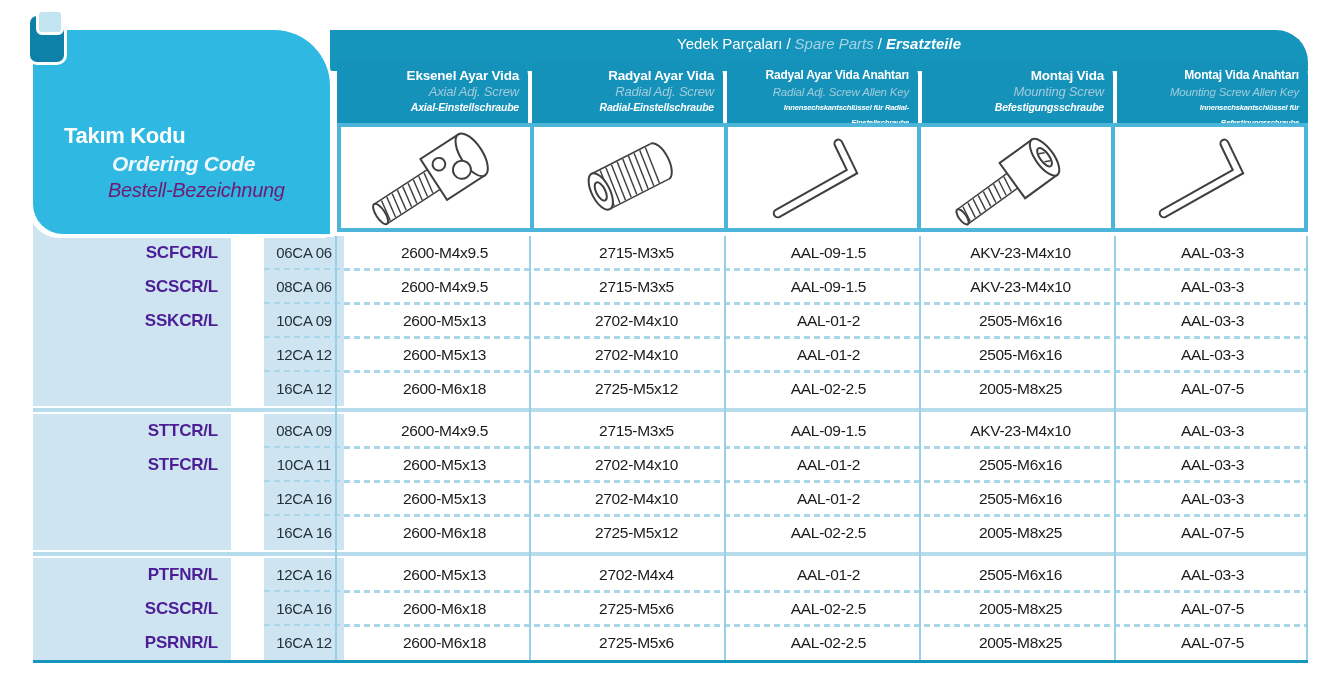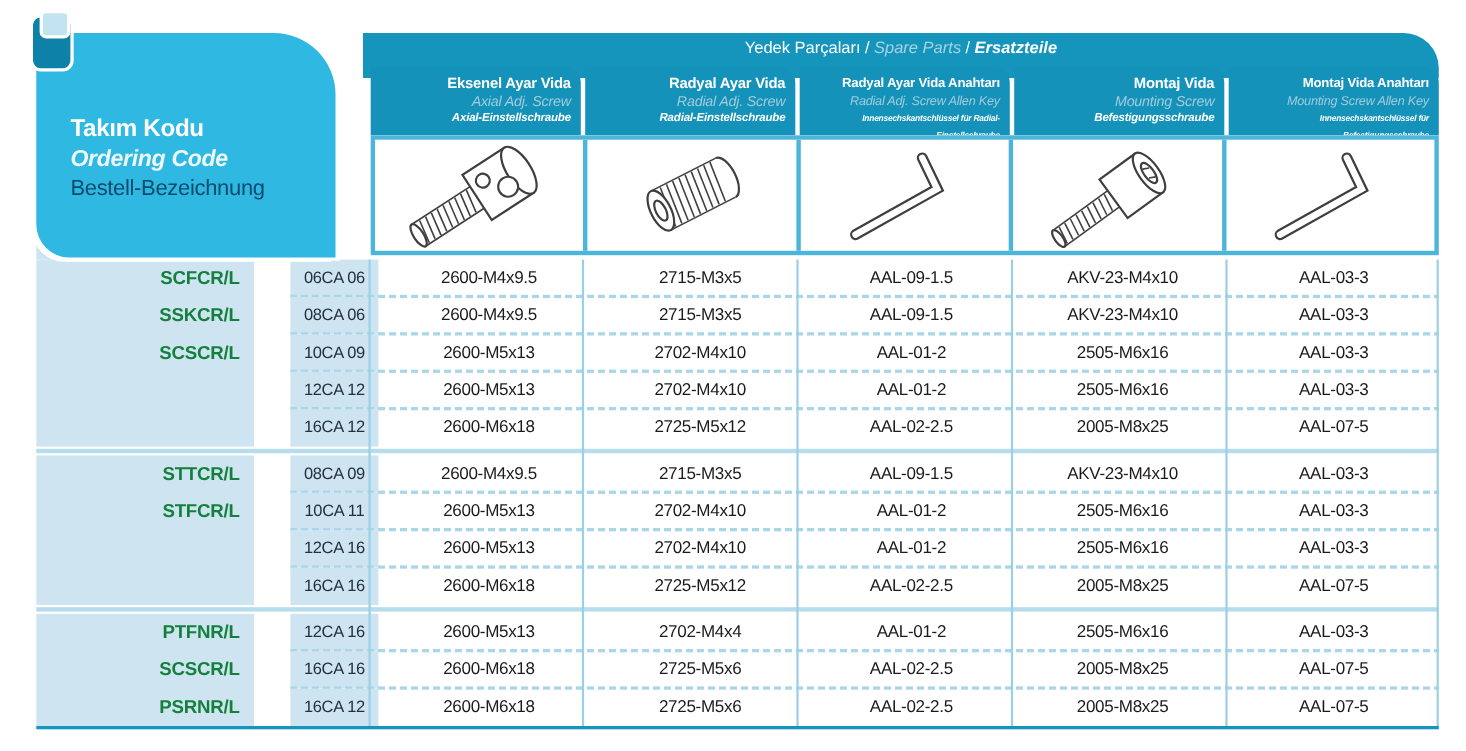--- a/index.html
+++ b/index.html
@@ -9,26 +9,26 @@
   
   .corner-tab{position:absolute;left:27px;top:13px;width:34px;height:46px;background:#0e81a8;
               border:3px solid #fff;border-radius:10px;z-index:6;}
   .corner-tab-inner{position:absolute;left:36px;top:9px;width:22px;height:20px;background:#c2e4f0;
               border:3px solid #fff;border-radius:6px;z-index:7;}
 
   
   .pre-strip{position:absolute;left:33px;top:220px;width:215px;height:16px;background:#cee5f1;z-index:1;}
 
   
-  .title-block{position:absolute;left:33px;top:30px;width:272px;height:204px;background:#2fb8e2;
+  .title-block{position:absolute;left:33px;top:30px;width:297px;height:204px;background:#2fb8e2;
                border-radius:0 56px 0 30px;z-index:4;box-shadow:4px 3px 0 #fff,-4px 4px 0 #fff;
-               box-sizing:border-box;padding:73px 0 0 31px;color:#fff;}
+               box-sizing:border-box;padding:92px 0 0 31px;color:#fff;}
   .title-tr{font-weight:bold;font-size:22px;line-height:28px;letter-spacing:-0.3px;}
-  .title-en{font-weight:bold;font-style:italic;font-size:21px;line-height:27px;color:#eef8fc;letter-spacing:-0.3px;}
-  .title-de{font-size:20px;line-height:26px;color:#0c4a6e;letter-spacing:-0.3px;}
+  .title-en{font-weight:bold;font-style:italic;font-size:21px;line-height:27px;color:#eef8fc;letter-spacing:-0.3px;margin-left:48px;}
+  .title-de{font-style:italic;font-size:20px;line-height:26px;color:#701a75;letter-spacing:-0.3px;margin-left:44px;}
 
   
   .band{position:absolute;left:330px;top:30px;width:978px;height:41px;background:#1695bc;
         border-radius:0 32px 0 0;z-index:2;text-align:center;line-height:28px;color:#fff;font-size:15px;}
   .band .sep{margin:0 4px;}
   .band .en{font-style:italic;color:#a7d2e2;}
   .band .de{font-style:italic;font-weight:bold;}
 
   
   .headers{position:absolute;left:337px;top:61px;width:971px;height:62px;display:flex;gap:4px;z-index:2;}
@@ -46,21 +46,21 @@
           border:4px solid #4db5da;box-sizing:border-box;background:#fff;z-index:2;}
   .icell{flex:1;border-right:4px solid #4db5da;display:flex;align-items:center;justify-content:center;}
   .icell:last-child{border-right:none;}
   .icell svg{display:block;}
 
   
   .tbody{position:absolute;left:33px;top:236px;width:1275px;z-index:2;}
   .group{display:flex;}
   .glabels{width:215px;background:#cee5f1;}
   .glabel{height:34px;line-height:34px;text-align:right;padding-right:13px;font-weight:bold;
-          font-size:17px;color:#15803d;letter-spacing:-0.2px;}
+          font-size:17px;color:#4c1d95;letter-spacing:-0.2px;}
   .grows{margin-left:4px;flex:1;padding-left:29px;}
   .brow{display:flex;height:34px;line-height:34px;position:relative;}
   .brow .code{width:80px;background:#cee5f1;text-align:center;font-size:15px;color:#24313c;
               margin-right:5px;letter-spacing:-0.3px;}
   .brow .cell{width:191px;margin-right:1px;text-align:center;font-size:15.5px;color:#1b1b1b;letter-spacing:-0.3px;}
   .brow .cell:last-child{margin-right:0;}
   .brow.dashed::after{content:"";position:absolute;left:0;right:0;bottom:-1px;height:3px;
         background:repeating-linear-gradient(90deg,#a9d6e8 0 6px,transparent 6px 10px);}
   .gsep{height:8px;position:relative;}
   .gsep::after{content:"";position:absolute;top:2px;left:0;right:0;height:4px;background:#b7dcec;}
@@ -199,22 +199,22 @@
         <path d="M30 92 L112 46 L97 15" fill="none" stroke="#ffffff" stroke-width="6.5" stroke-linecap="round"></path>
       </svg>
     </div>
   </div>
 
   <div class="tbody">
 
     <div class="group">
       <div class="glabels">
         <div class="glabel">SCFCR/L</div>
+        <div class="glabel">SCSCR/L</div>
         <div class="glabel">SSKCR/L</div>
-        <div class="glabel">SCSCR/L</div>
       </div>
       <div class="grows">
         <div class="brow dashed">
           <div class="code">06CA 06</div>
           <div class="cell">2600-M4x9.5</div>
           <div class="cell">2715-M3x5</div>
           <div class="cell">AAL-09-1.5</div>
           <div class="cell">AKV-23-M4x10</div>
           <div class="cell">AAL-03-3</div>
         </div>

